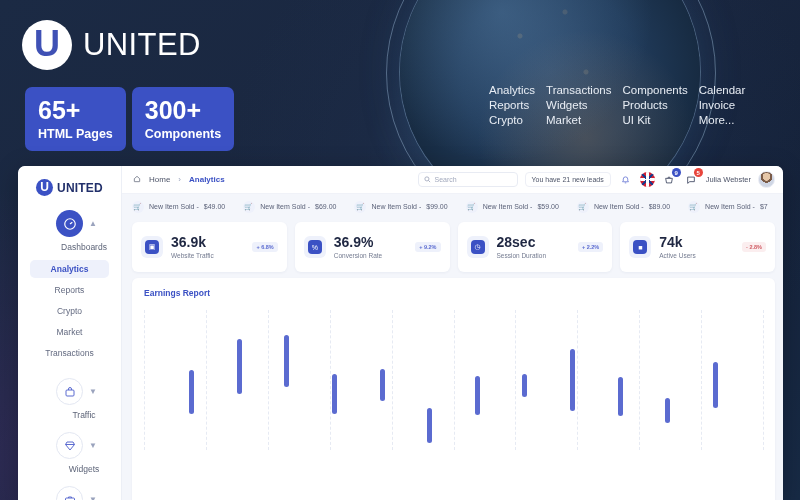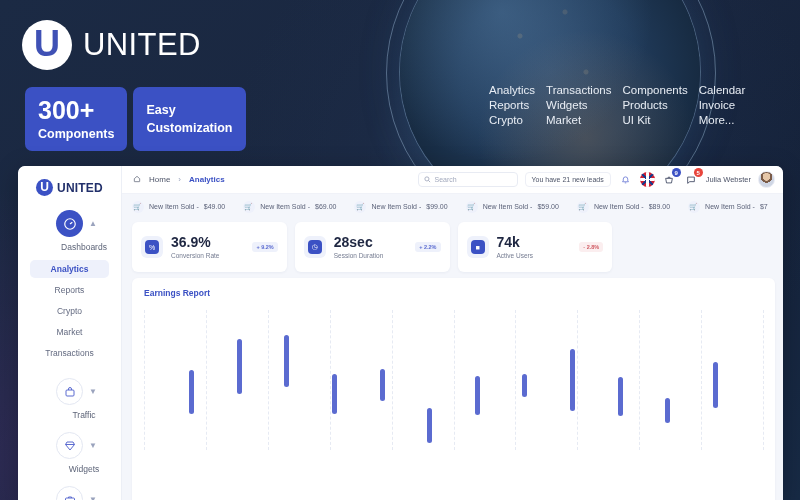--- a/index.html
+++ b/index.html
@@ -209,26 +209,26 @@
   <div class="globe-ring"></div>
 
   <div class="hero">
     <div class="brand">
       <div class="brand-mark">U</div>
       <div class="brand-name">UNITED</div>
     </div>
 
     <div class="pills">
       <div class="pill">
+        <div class="pill-big">65+</div>
+        <div class="pill-sub">HTML Pages</div>
+      </div>
+      <div class="pill">
         <div class="pill-big">300+</div>
         <div class="pill-sub">Components</div>
-      </div>
-      <div class="pill">
-        <div class="pill-two-line">Easy</div>
-        <div class="pill-two-line">Customization</div>
       </div>
     </div>
 
     <div class="feat">
       <span>Analytics</span>
       <span>Transactions</span>
       <span>Components</span>
       <span>Calendar</span>
       <span>Reports</span>
       <span>Widgets</span>
@@ -393,20 +393,30 @@
         <span>$89.00</span>
       </div>
       <div class="tick">
         <span class="tick-ic">🛒</span>
         <span>New Item Sold -</span>
         <span>$7</span>
       </div>
     </div>
 
     <div class="stats">
+      <div class="stat">
+        <div class="stat-ic">
+            <b>▣</b>
+          </div>
+        <div class="stat-txt">
+          <span class="stat-val">36.9k</span>
+          <span class="stat-lbl">Website Traffic</span>
+        </div>
+        <span class="stat-chip">+ 6.8%</span>
+      </div>
 
       <div class="stat">
         <div class="stat-ic">
             <b>%</b>
           </div>
         <div class="stat-txt">
           <span class="stat-val">36.9%</span>
           <span class="stat-lbl">Conversion Rate</span>
         </div>
         <span class="stat-chip">+ 9.2%</span>

